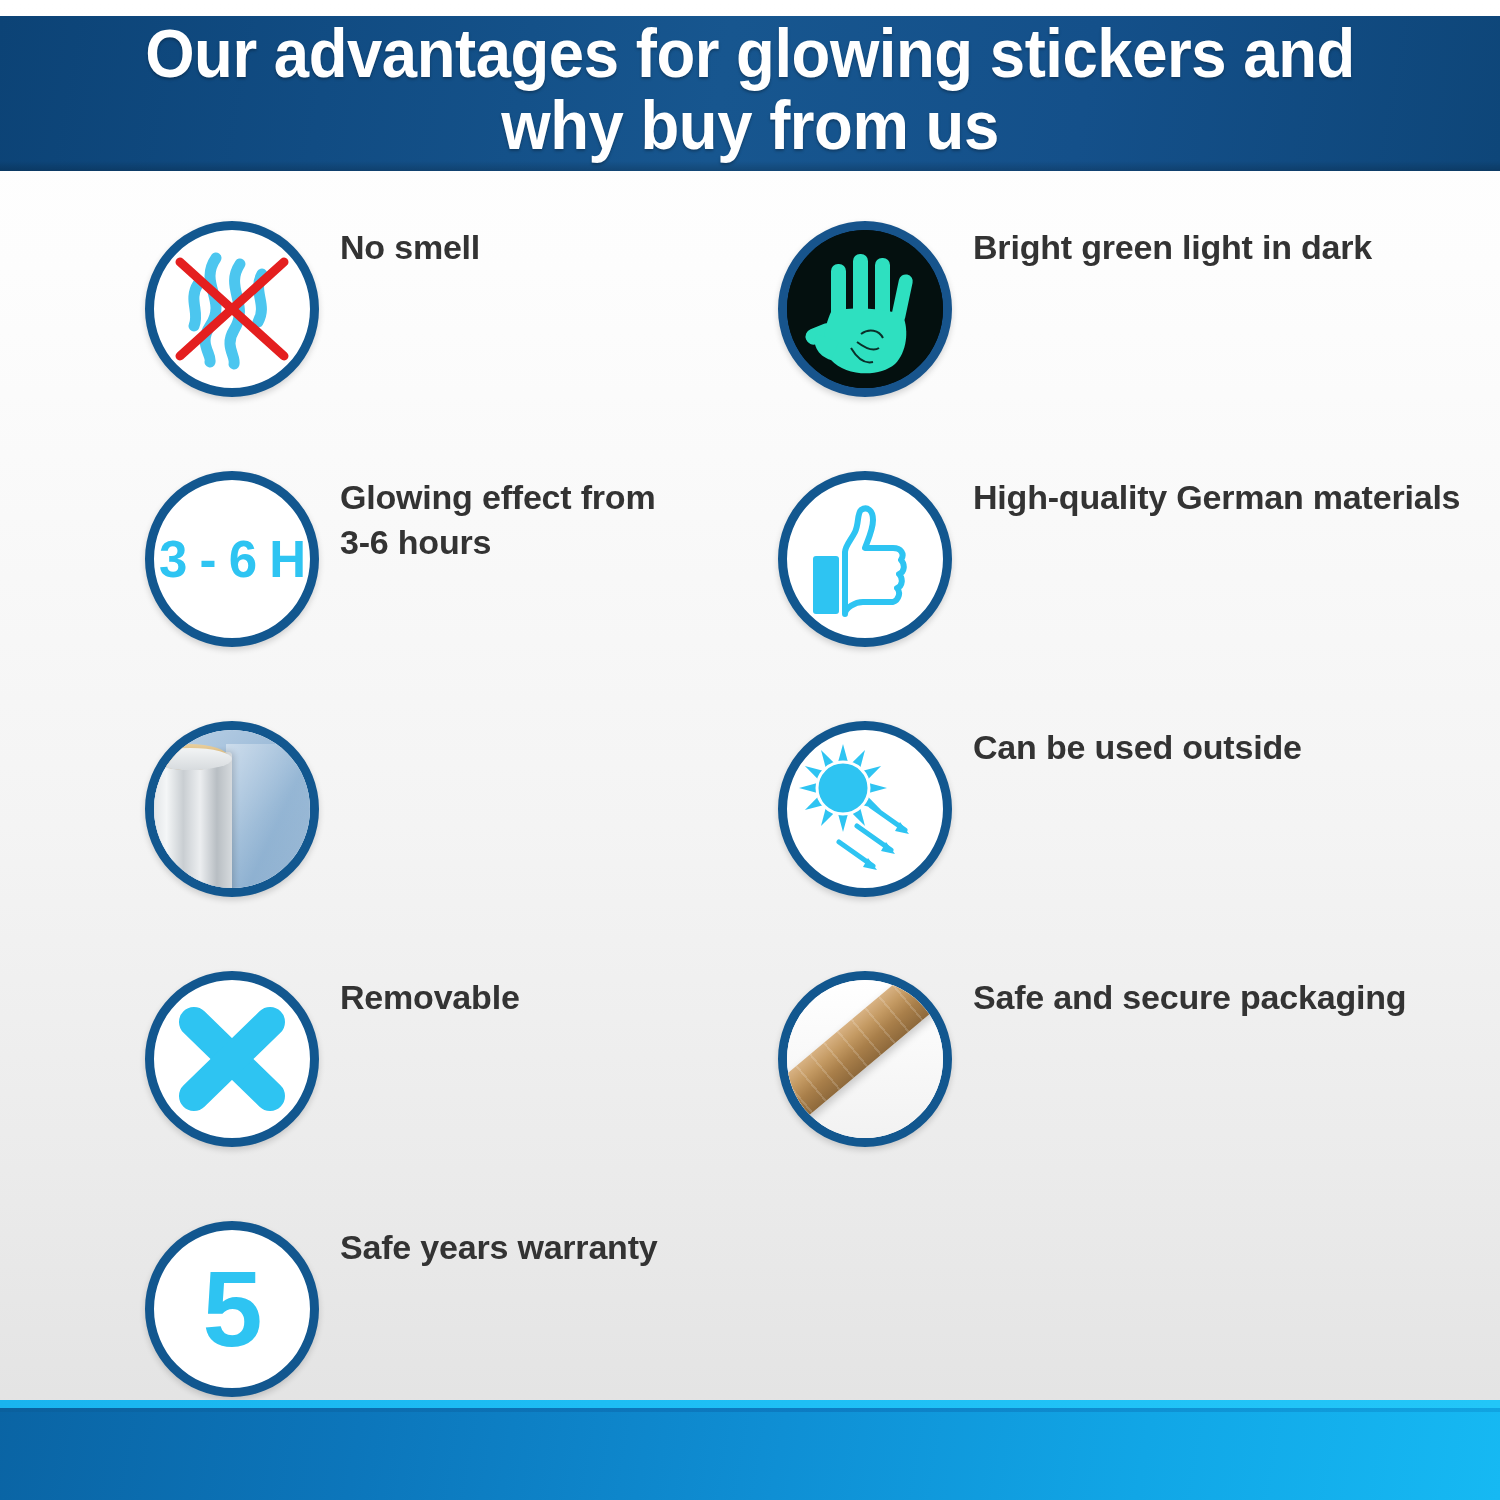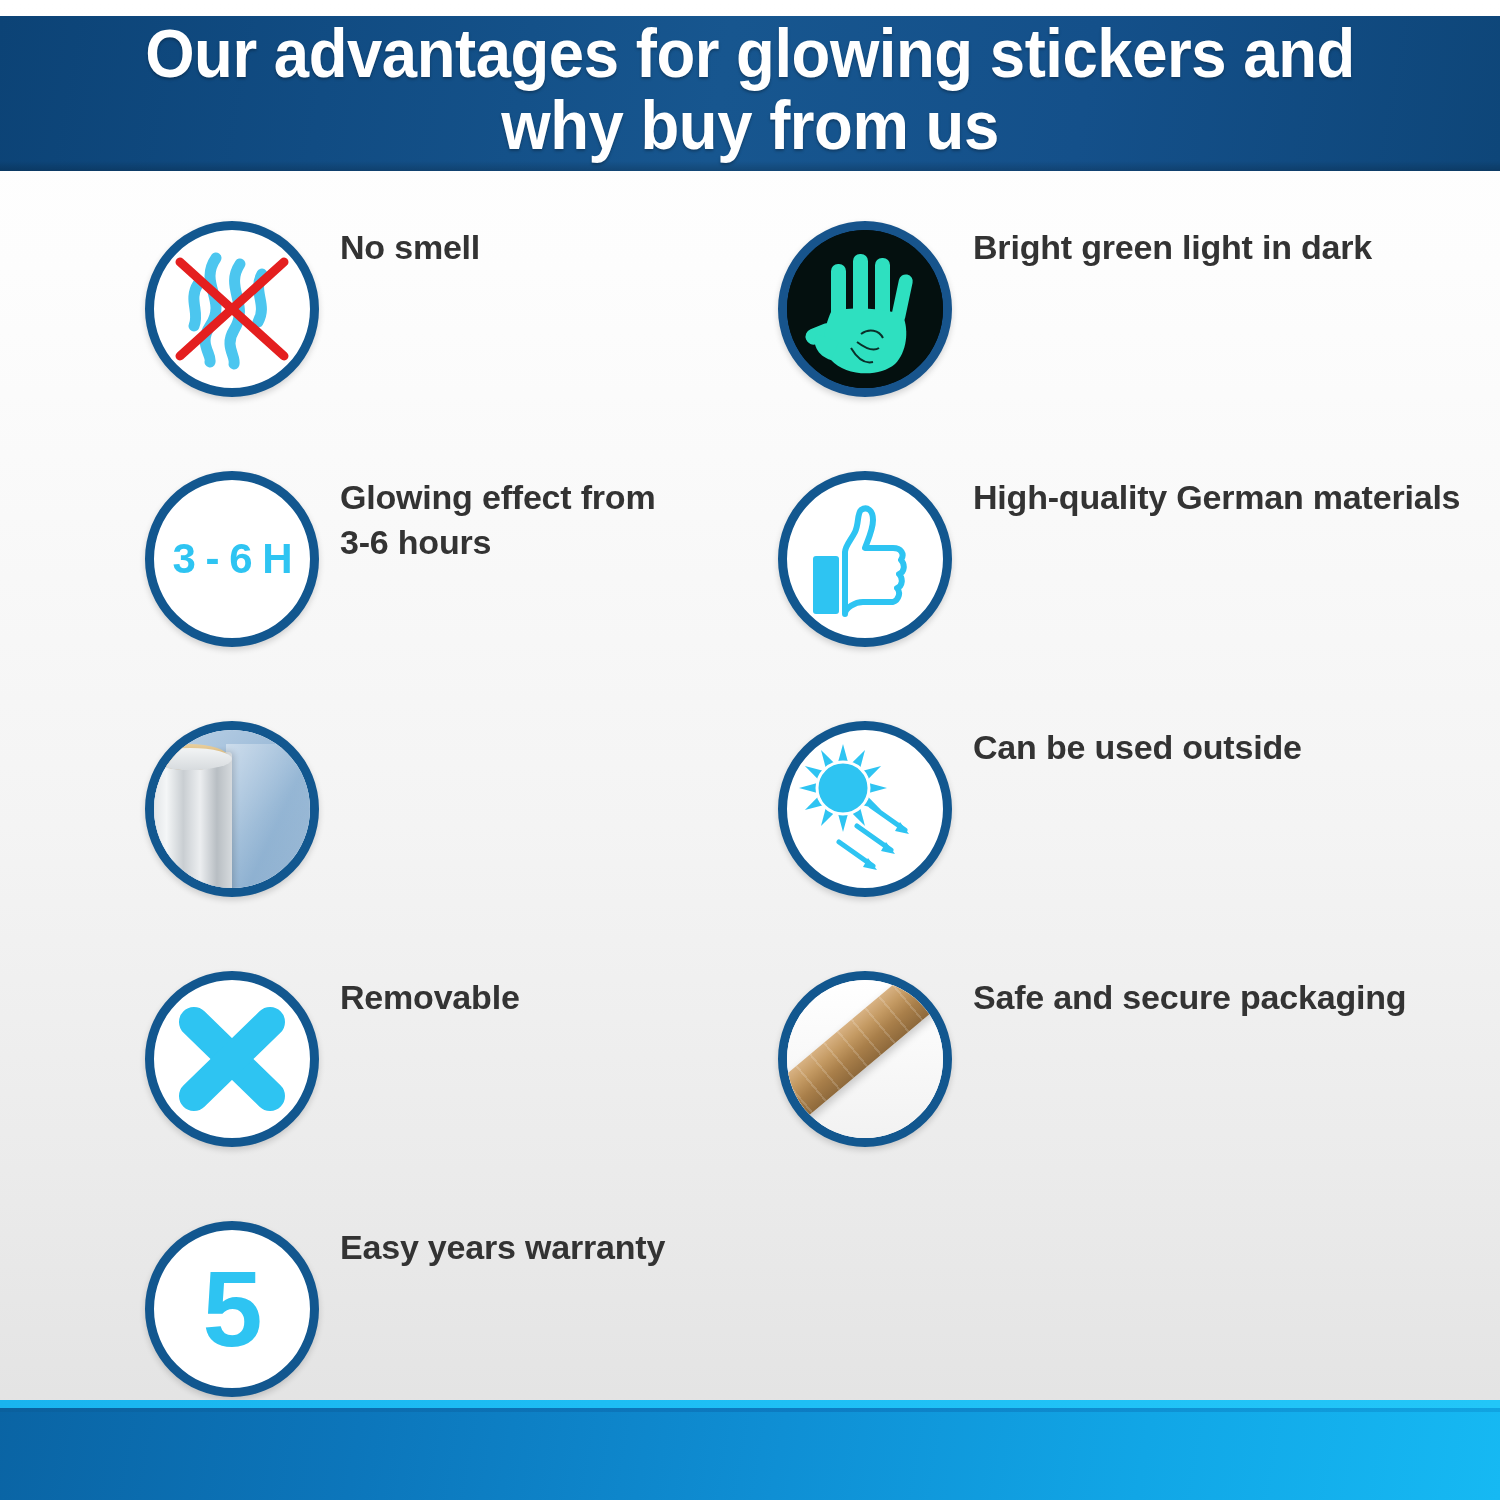--- a/index.html
+++ b/index.html
@@ -61,21 +61,21 @@
 
   
   .smoke{position:absolute;left:0;top:0;width:100%;height:100%;}
   
   .badge.dark{background:#050a0a;border-color:#17548c;}
   
   .texticon{
     position:absolute;inset:0;display:flex;align-items:center;justify-content:center;
     color:#2ec4f2;font-weight:bold;letter-spacing:-1px;
   }
-  .texticon.hours{font-size:42px;transform:scaleX(1.0);}
+  .texticon.hours{font-size:51px;transform:scaleX(1.0);}
   .texticon.five{font-size:108px;line-height:108px;}
 
   
   .roll-bg{
     position:absolute;inset:0;
     background:linear-gradient(135deg,#bed4e8 0%,#a9c4de 30%,#8fb2d2 62%,#7ea5c9 100%);
   }
   .roll-body{
     position:absolute;left:-6px;top:22px;width:84px;height:150px;
     background:linear-gradient(90deg,#d9dde0 0%,#f4f6f7 22%,#c9ced2 42%,#eceef0 62%,#b8bec3 82%,#d6dadd 100%);
@@ -335,21 +335,21 @@
         <div class="label">Removable</div>
       </div>
     </div>
 
     <div class="row" style="top:1000px">
 
       <div class="cell c1">
         <div class="badge">
           <div class="texticon five">5</div>
         </div>
-        <div class="label">Easy years warranty</div>
+        <div class="label">Safe years warranty</div>
       </div>
 
     </div>
 
   </div>
 
   <div id="footer">
     <div class="top-edge"></div>
     <div class="seam"></div>
   </div>

